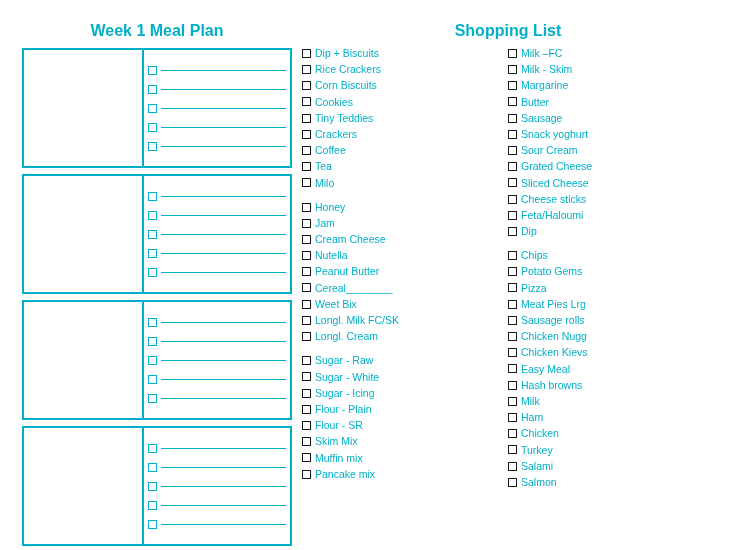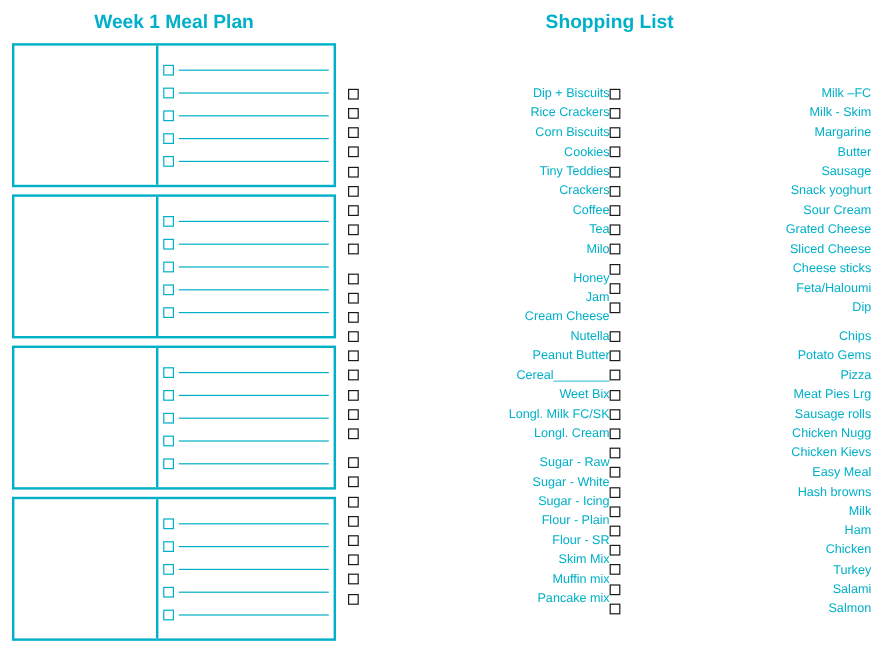--- a/index.html
+++ b/index.html
@@ -11,21 +11,21 @@
       width: 736px;
       height: 550px;
       overflow: hidden;
     }
 
     .page {
       display: flex;
       flex-direction: row;
       width: 736px;
       height: 550px;
-      padding: 10px;
+      padding: 22px;
       gap: 0;
     }
 
     
     .meal-plan-section {
       width: 270px;
       flex-shrink: 0;
       display: flex;
       flex-direction: column;
     }
@@ -84,21 +84,20 @@
       border-bottom: 1.5px solid #00b0c8;
       height: 1px;
     }
 
     
     .shopping-section {
       flex: 1;
       display: flex;
       flex-direction: column;
       padding-left: 10px;
-      gap: 37px;
     }
 
     .shopping-title {
       color: #00b0c8;
       font-size: 16px;
       font-weight: bold;
       text-align: center;
       margin-bottom: 6px;
     }
 
@@ -114,21 +113,20 @@
       flex-direction: column;
       flex: 1;
     }
 
     .shopping-item {
       display: flex;
       align-items: center;
       gap: 4px;
       margin-bottom: 1.5px;
       line-height: 1.4;
-      justify-content: space-between;
     }
 
     .item-checkbox {
       width: 9px;
       height: 9px;
       border: 1.5px solid #1a1a1a;
       flex-shrink: 0;
     }
 
     .item-label {

